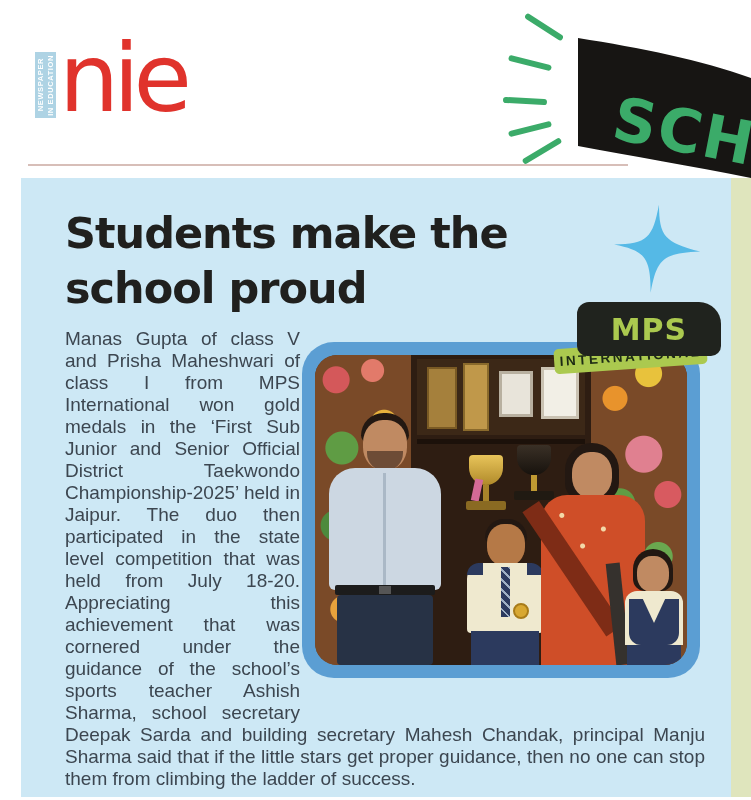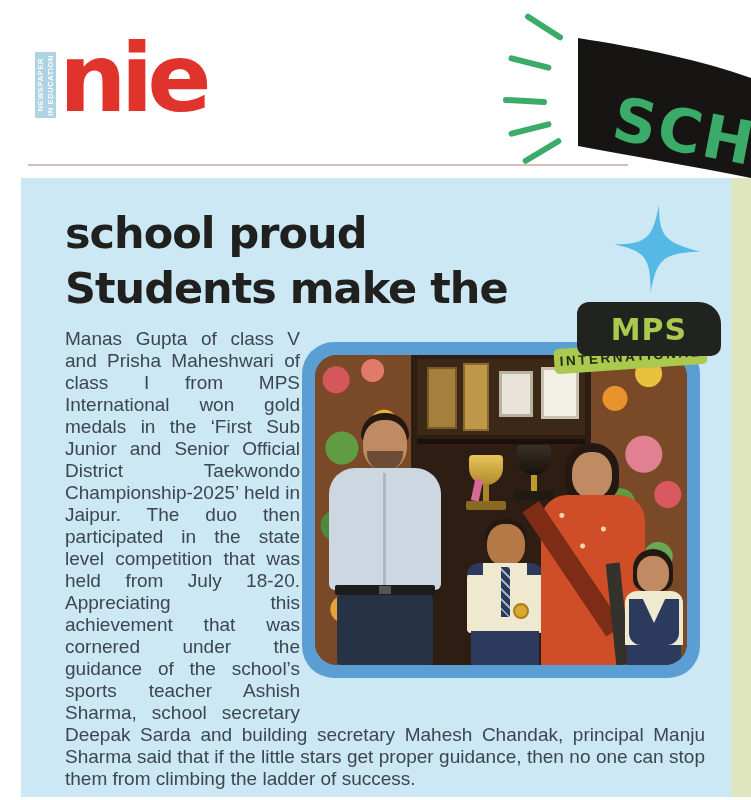--- a/index.html
+++ b/index.html
@@ -14,21 +14,21 @@
   .nie-tab {
     width:21px; height:66px; background:var(--c-tab);
     display:flex; align-items:center; justify-content:center; gap:1px;
   }
   .nie-tab span {
     writing-mode:vertical-rl; transform:rotate(180deg);
     font-size:7.5px; font-weight:bold; color:#ffffff; letter-spacing:.6px;
     font-family:"Liberation Sans", sans-serif; white-space:nowrap;
   }
   .nie-word {
-    font-family:"DejaVu Sans", sans-serif; font-weight:bold;
+    font-family:"DejaVu Sans", sans-serif; font-weight:normal;
     font-size:95px; line-height:66px; color:var(--c-red);
     letter-spacing:-6px; margin-left:3px; transform:translateY(-7px);text-align:center;
   }
 
   .rule { position:absolute; left:28px; top:164px; width:600px; height:2px; background:var(--c-rule); }
 
   
   .dashes { position:absolute; left:500px; top:8px; width:80px; height:150px; }
   .dash { position:absolute; width:44px; height:6px; border-radius:3px; background:var(--c-green); }
   .dash.d1 { left:22px; top:16px;  transform:rotate(33deg); }
@@ -202,22 +202,22 @@
     <div class="dash d5"></div>
   </div>
 
   <svg class="banner-svg" width="175" height="150" viewBox="0 0 175 150">
     <path d="M2 10 C65 20 125 32 175 50 L175 150 C115 138 55 128 2 118 Z" fill="var(--c-banner_bg)"></path>
     <text x="34" y="110" transform="rotate(11 34 110)" font-family="DejaVu Sans, sans-serif" font-weight="bold" font-size="60" letter-spacing="2" fill="var(--c-green)">SCH</text>
   </svg>
 
   <div class="panel">
     <h1 class="headline">
+      <span>Students make the</span>
       <span>school proud</span>
-      <span>Students make the</span>
     </h1>
 
     <div class="article">
       <div class="photo-float">
 
         <div class="badge">
           <div class="badge-black">MPS</div>
           <div class="badge-strip">INTERNATIONAL</div>
         </div>
 

